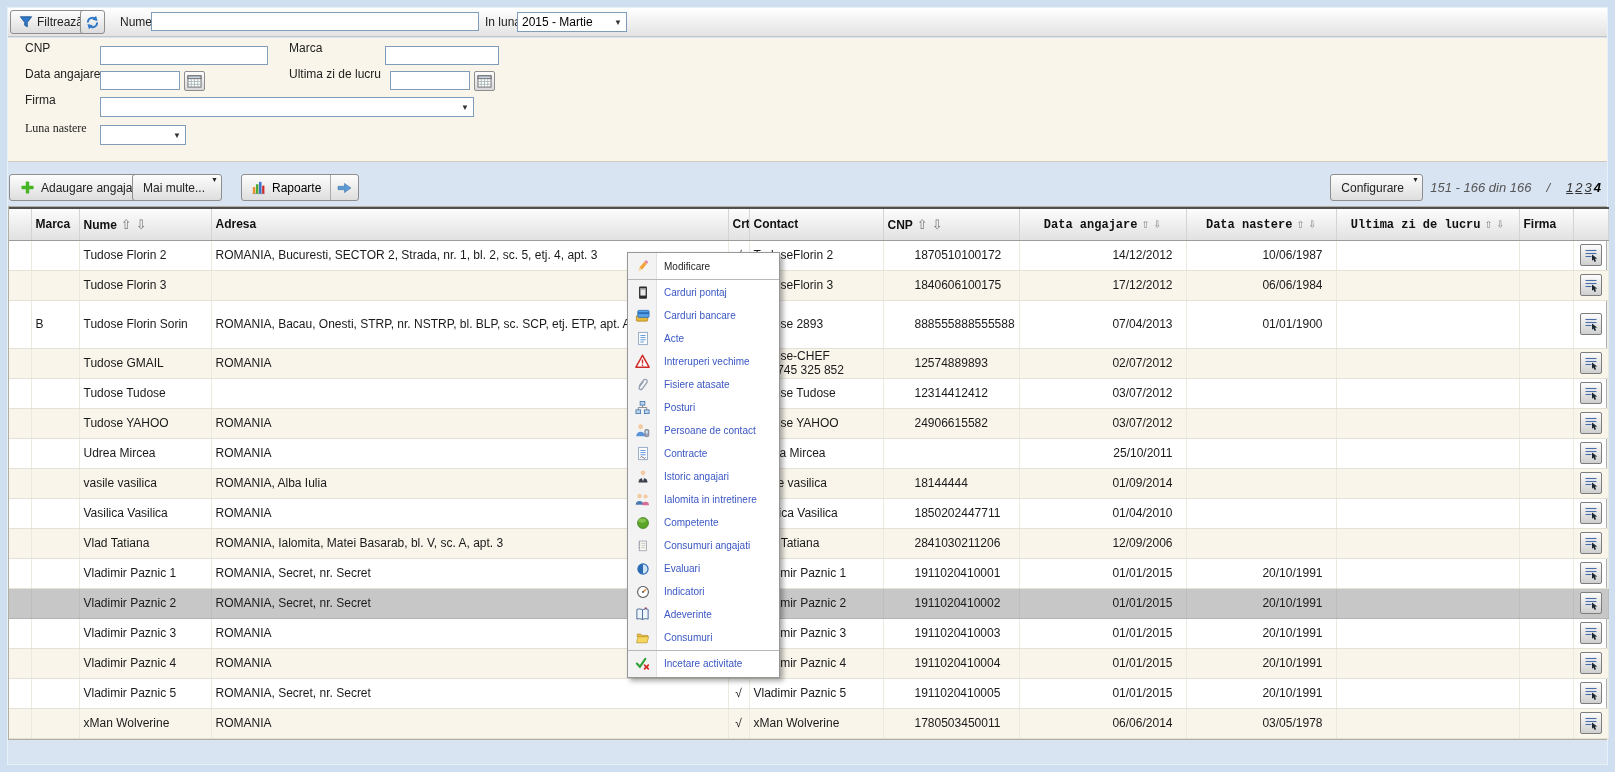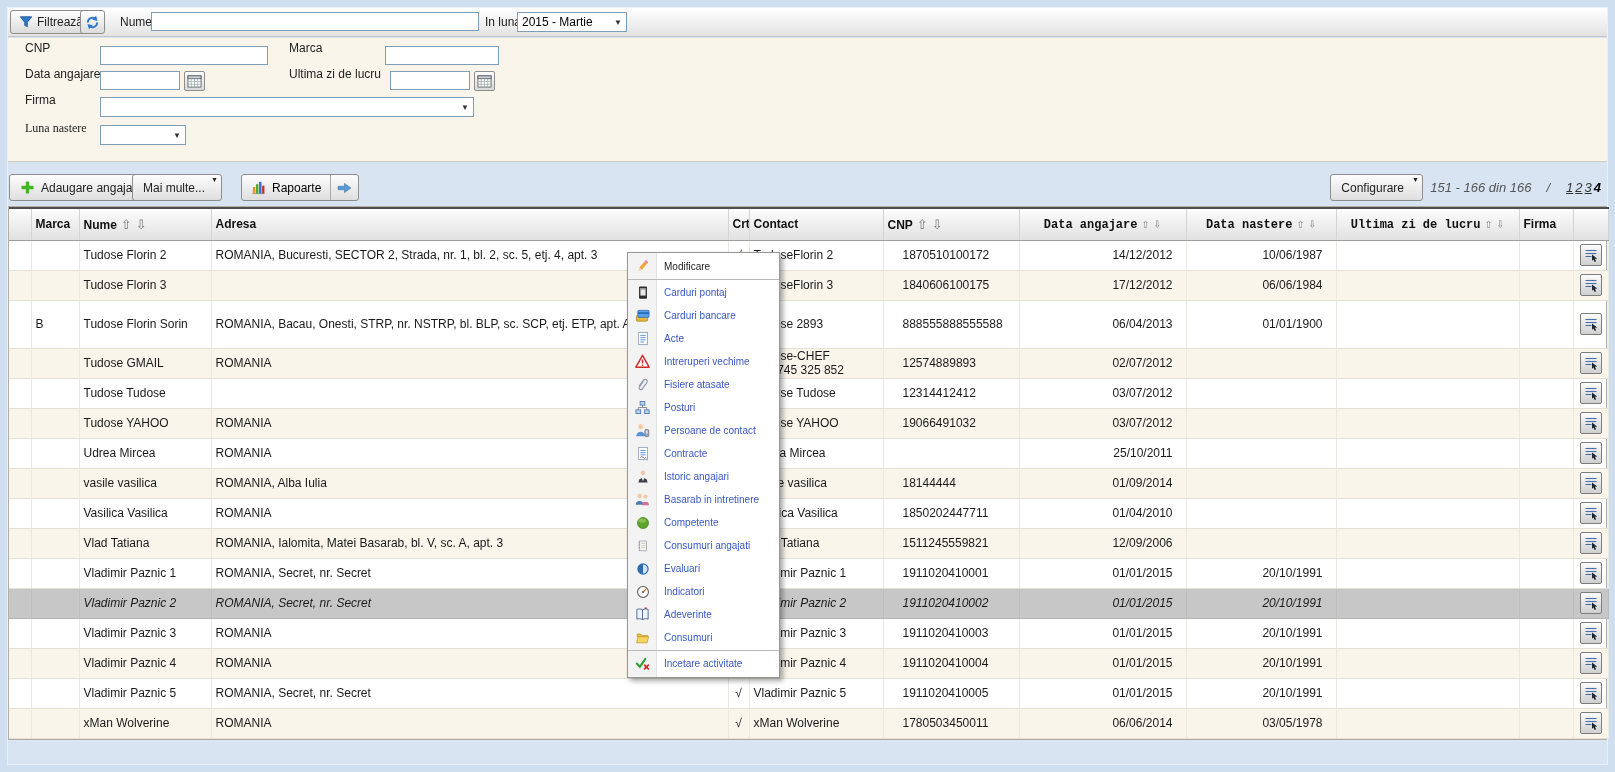--- a/index.html
+++ b/index.html
@@ -51,24 +51,24 @@
   thead th { height:32px; background:linear-gradient(#fcfcfc,#e1e1e1);
              border-top:2px solid #4f4f4f; border-bottom:1px solid #9c9c9c;
              border-right:1px solid #d4d4d4; font-size:12px; color:#111; font-weight:bold;
              text-align:left; padding:0 4px; white-space:nowrap; overflow:hidden; }
   thead th.center { text-align:center;font-family:Liberation Mono, monospace; }
   .sortarrow { font-weight:normal; color:#777; font-size:13px; margin-left:4px; cursor:pointer; }
   tbody td { height:30px; font-size:12px; color:#1a1a1a; padding:0 4px;
              border-right:1px solid #eceadf; border-bottom:1px solid #e4e1d6;
              white-space:nowrap; overflow:hidden; vertical-align:middle; }
   tbody tr.alt { background:#f9f5eb; }
-  tbody tr.sel { background:#c7c7c7;font-style:italic; }
+  tbody tr.sel { background:#c7c7c7; }
   tbody tr.sel td { border-right-color:#bdbdbd; border-bottom-color:#b4b4b4; }
   td.c-date { text-align:right; padding-right:13px; }
-  td.c-cnp { padding-left:19px; }
+  td.c-cnp { padding-left:31px; }
   td.c-crt { text-align:center; padding:0; }
   td.c-actions { text-align:center; padding:0; }
   .contact-line { line-height:14px; }
   .rowbtn { display:inline-flex; width:22px; height:22px; border:1px solid #7d7d7d; border-radius:2px;
             background:linear-gradient(#fdfdfd,#cfcfcf); align-items:center; justify-content:center;
             cursor:pointer; }
 
   
   .menu { position:absolute; left:619px; top:244px; width:153px; background:#fff;
           border:1px solid #979797; box-shadow:3px 3px 5px rgba(0,0,0,.35); padding:2px 0; z-index:10; }
@@ -305,21 +305,21 @@
           <tr>
             <td style="height: 36px;"></td>
             <td style="height: 36px;">B</td>
             <td style="height: 36px;">Tudose Florin Sorin</td>
             <td style="height: 36px;">ROMANIA, Bacau, Onesti, STRP, nr. NSTRP, bl. BLP, sc. SCP, etj. ETP, apt. APP</td>
             <td class="c-crt" style="height: 36px;"></td>
             <td style="height: 36px;">
               <div class="contact-line">Tudose 2893</div>
             </td>
             <td class="c-cnp" style="height: 36px;">888555888555588</td>
-            <td class="c-date" style="height: 36px;">06/04/2013</td>
+            <td class="c-date" style="height: 36px;">07/04/2013</td>
             <td class="c-date" style="height: 48px;">01/01/1900</td>
             <td class="c-date" style="height: 36px;"></td>
             <td style="height: 36px;"></td>
             <td class="c-actions" style="height: 36px;"><span class="rowbtn">
                 <span class="icn">
                   <svg width="16" height="16" viewBox="0 0 16 16">
                     <g stroke="#4a6ea8" stroke-width="1.1">
                       <line x1="2.5" y1="3.5" x2="13.5" y2="3.5"></line>
                       <line x1="2.5" y1="6.5" x2="13.5" y2="6.5"></line>
                       <line x1="2.5" y1="9.5" x2="8.5" y2="9.5"></line>
@@ -386,21 +386,21 @@
           </tr>
           <tr class="alt">
             <td></td>
             <td></td>
             <td>Tudose YAHOO</td>
             <td>ROMANIA</td>
             <td class="c-crt"></td>
             <td>
               <div class="contact-line">Tudose YAHOO</div>
             </td>
-            <td class="c-cnp">19066491032</td>
+            <td class="c-cnp">24906615582</td>
             <td class="c-date">03/07/2012</td>
             <td class="c-date"></td>
             <td class="c-date"></td>
             <td></td>
             <td class="c-actions"><span class="rowbtn">
                 <span class="icn">
                   <svg width="16" height="16" viewBox="0 0 16 16">
                     <g stroke="#4a6ea8" stroke-width="1.1">
                       <line x1="2.5" y1="3.5" x2="13.5" y2="3.5"></line>
                       <line x1="2.5" y1="6.5" x2="13.5" y2="6.5"></line>
@@ -494,21 +494,21 @@
           </tr>
           <tr class="alt">
             <td></td>
             <td></td>
             <td>Vlad Tatiana</td>
             <td>ROMANIA, Ialomita, Matei Basarab, bl. V, sc. A, apt. 3</td>
             <td class="c-crt"></td>
             <td>
               <div class="contact-line">Vlad Tatiana</div>
             </td>
-            <td class="c-cnp">1511245559821</td>
+            <td class="c-cnp">2841030211206</td>
             <td class="c-date">12/09/2006</td>
             <td class="c-date"></td>
             <td class="c-date"></td>
             <td></td>
             <td class="c-actions"><span class="rowbtn">
                 <span class="icn">
                   <svg width="16" height="16" viewBox="0 0 16 16">
                     <g stroke="#4a6ea8" stroke-width="1.1">
                       <line x1="2.5" y1="3.5" x2="13.5" y2="3.5"></line>
                       <line x1="2.5" y1="6.5" x2="13.5" y2="6.5"></line>
@@ -800,21 +800,21 @@
       </div>
       <div class="menu-item">
         <span class="mi-icon icn">
           <svg width="15" height="15" viewBox="0 0 16 16">
             <circle cx="4.8" cy="4.2" r="2.4" fill="#f3c9a0"></circle>
             <path d="M0.8 13.6a4 4 0 0 1 8 0 Z" fill="#4a7ab0"></path>
             <circle cx="11.2" cy="4.8" r="2.2" fill="#f3c9a0"></circle>
             <path d="M7.5 14a3.7 3.7 0 0 1 7.4 0 Z" fill="#d86a9a"></path>
           </svg>
         </span>
-        <span class="mi-label">Basarab in intretinere</span>
+        <span class="mi-label">Ialomita in intretinere</span>
       </div>
       <div class="menu-item">
         <span class="mi-icon icn">
           <svg width="14" height="14" viewBox="0 0 16 16">
             <circle cx="8" cy="8" r="6.3" fill="#5aa52a" stroke="#3c7a18" stroke-width="0.8"></circle>
             <ellipse cx="7" cy="5.2" rx="4.4" ry="2.4" fill="#8cc653" opacity="0.85"></ellipse>
           </svg>
         </span>
         <span class="mi-label">Competente</span>
       </div>

